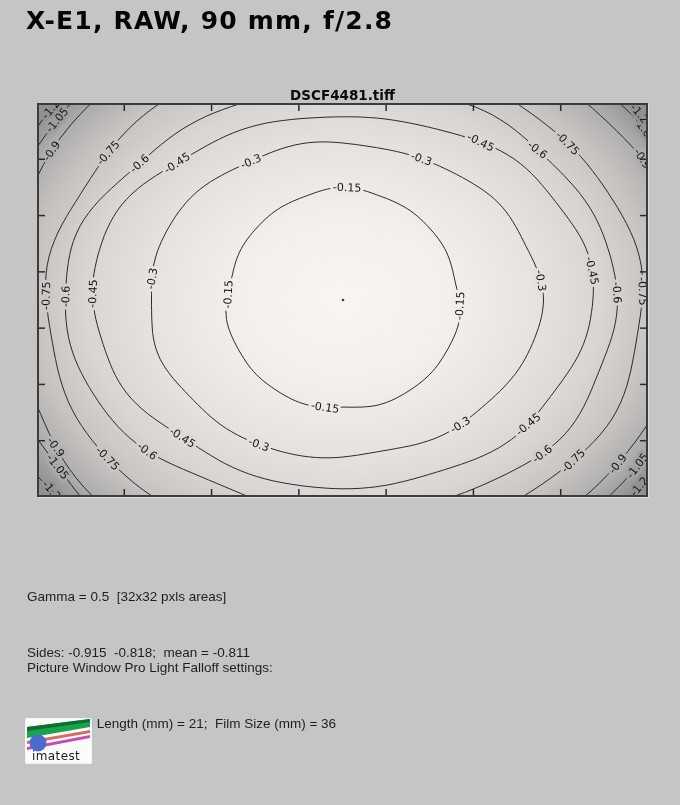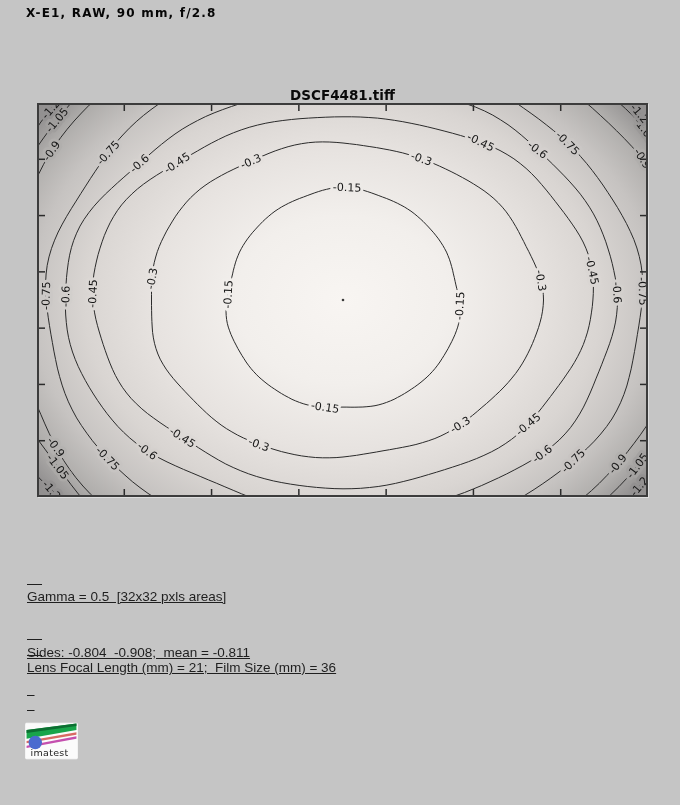--- a/index.html
+++ b/index.html
@@ -6,43 +6,43 @@
   body{
     width:680px;height:805px;
     background:#c5c5c5;
     font-family:"Liberation Sans", sans-serif;
     position:relative;
     overflow:hidden;
   }
   .title{
     position:absolute;left:26px;top:6px;margin:0;
     font-family:"DejaVu Sans", sans-serif;
-    font-size:12px;font-weight:bold;color:#060606;
+    font-size:25px;font-weight:bold;color:#060606;
     letter-spacing:1.2px;white-space:pre;
   }
   .chart-title{
     position:absolute;left:37px;top:57px;width:611px;
     text-align:center;color:#0a0a0a;
     font-family:"DejaVu Sans", sans-serif;
     font-size:13.5px;font-weight:bold;line-height:15.5px;
     white-space:pre;
   }
   .plot{
     position:absolute;left:37px;top:103px;width:611px;height:394px;
     box-shadow:1px 1px 0 #dedede;
   }
   .plot svg{display:block;width:100%;height:100%;}
   .stats{
     position:absolute;left:27px;color:#1f1f1f;
-    font-size:13.5px;line-height:18.5px;white-space:pre;text-decoration:underline;
+    font-size:13.5px;line-height:18.5px;white-space:pre;
   }
   .stats1{top:551px;}
   .stats2{top:622px;}
   .logo{
-    position:absolute;left:25px;top:718px;width:53px;height:46px;border-radius:8px;
+    position:absolute;left:25px;top:718px;width:67px;height:46px;border-radius:8px;
   }
   .logo svg{display:block;width:100%;height:100%;}
 </style>
 </head>
 <body>
 
 <div class="page">
 
   <h1 class="title">X-E1, RAW, 90 mm, f/2.8</h1>
 
@@ -141,24 +141,25 @@
         <line x1="523.7142857142857" y1="1" x2="523.7142857142857" y2="8" stroke="#2b2b2b" stroke-width="1.5"></line>
         <line x1="523.7142857142857" y1="393" x2="523.7142857142857" y2="386" stroke="#2b2b2b" stroke-width="1.5"></line>
         <line x1="1" y1="337.7142857142857" x2="8" y2="337.7142857142857" stroke="#2b2b2b" stroke-width="1.5"></line>
         <line x1="610" y1="337.7142857142857" x2="603" y2="337.7142857142857" stroke="#2b2b2b" stroke-width="1.5"></line>
         <rect x="1" y="1" width="609" height="392" fill="none" stroke="#3c3c3c" stroke-width="2"></rect>
       </svg>
   </div>
 
   <div class="stats stats1">
     <div>Gamma = 0.5  [32x32 pxls areas]</div>
-    <div>Sides: -0.804  -0.908;  mean = -0.811</div>
+    <div>Sides: -0.915  -0.818;  mean = -0.811</div>
   </div>
 
   <div class="stats stats2">
+    <div>Picture Window Pro Light Falloff settings:</div>
     <div>Lens Focal Length (mm) = 21;  Film Size (mm) = 36</div>
   </div>
 
   <div class="logo">
     <svg viewBox="0 0 67 46" xmlns="http://www.w3.org/2000/svg">
       <rect x="0" y="0" width="67" height="46" rx="2" stroke="#d8d8d8" stroke-width="0.5" fill="#fbfbfb"></rect>
       <polygon points="2,9 65,1 65,9 2,20" fill="#18a54a"></polygon>
       <polygon points="2,9 65,1 65,4 2,13" fill="#0c6e31"></polygon>
       <polygon points="2,23 65,12 65,15 2,26" fill="#d86a64"></polygon>
       <polygon points="2,29 65,17 65,20 2,32" fill="#c44fae"></polygon>

